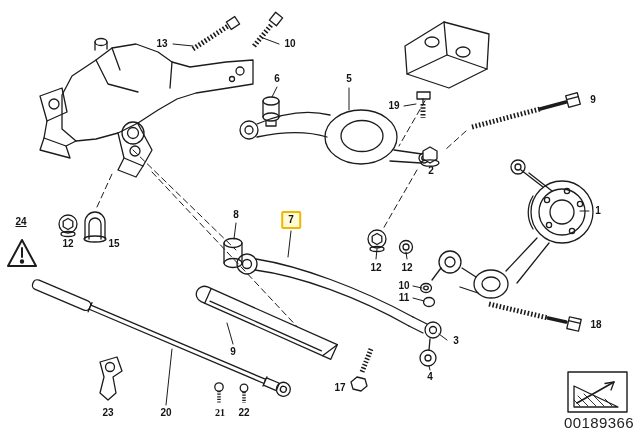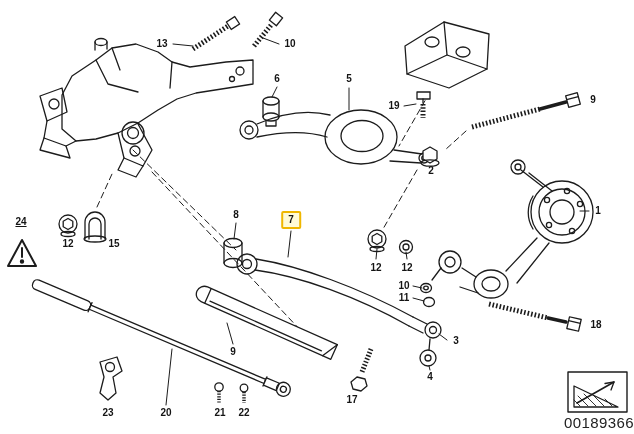--- a/index.html
+++ b/index.html
@@ -299,22 +299,22 @@
       <div class="callout" style="left: 68px; top: 244px;">12</div>
       <div class="callout" style="left: 95px; top: 244px; margin-left: 19px;">15</div>
       <div class="callout" style="left: 376px; top: 268px;">12</div>
       <div class="callout" style="left: 407px; top: 268px;">12</div>
       <div class="callout" style="left: 404px; top: 286px;">10</div>
       <div class="callout" style="left: 404px; top: 298px;">11</div>
       <div class="callout" style="left: 456px; top: 341px;">3</div>
       <div class="callout" style="left: 596px; top: 325px;">18</div>
       <div class="callout" style="left: 233px; top: 352px;">9</div>
       <div class="callout" style="left: 430px; top: 377px;">4</div>
-      <div class="callout" style="left: 352px; top: 388px; margin-top: 12px;">17</div>
+      <div class="callout" style="left: 340px; top: 388px;">17</div>
       <div class="callout" style="left: 108px; top: 413px;">23</div>
       <div class="callout" style="left: 166px; top: 413px;">20</div>
-      <div class="callout" style="left: 220px; top: 413px;">21</div>
+      <div class="callout" style="left: 220px; top: 413px; font-family: Liberation Serif, serif;">21</div>
       <div class="callout" style="left: 244px; top: 413px; text-align: center;">22</div>
     </div>
 
   <div class="part-code">00189366</div>
 
 </div>
 
 </body></html>

